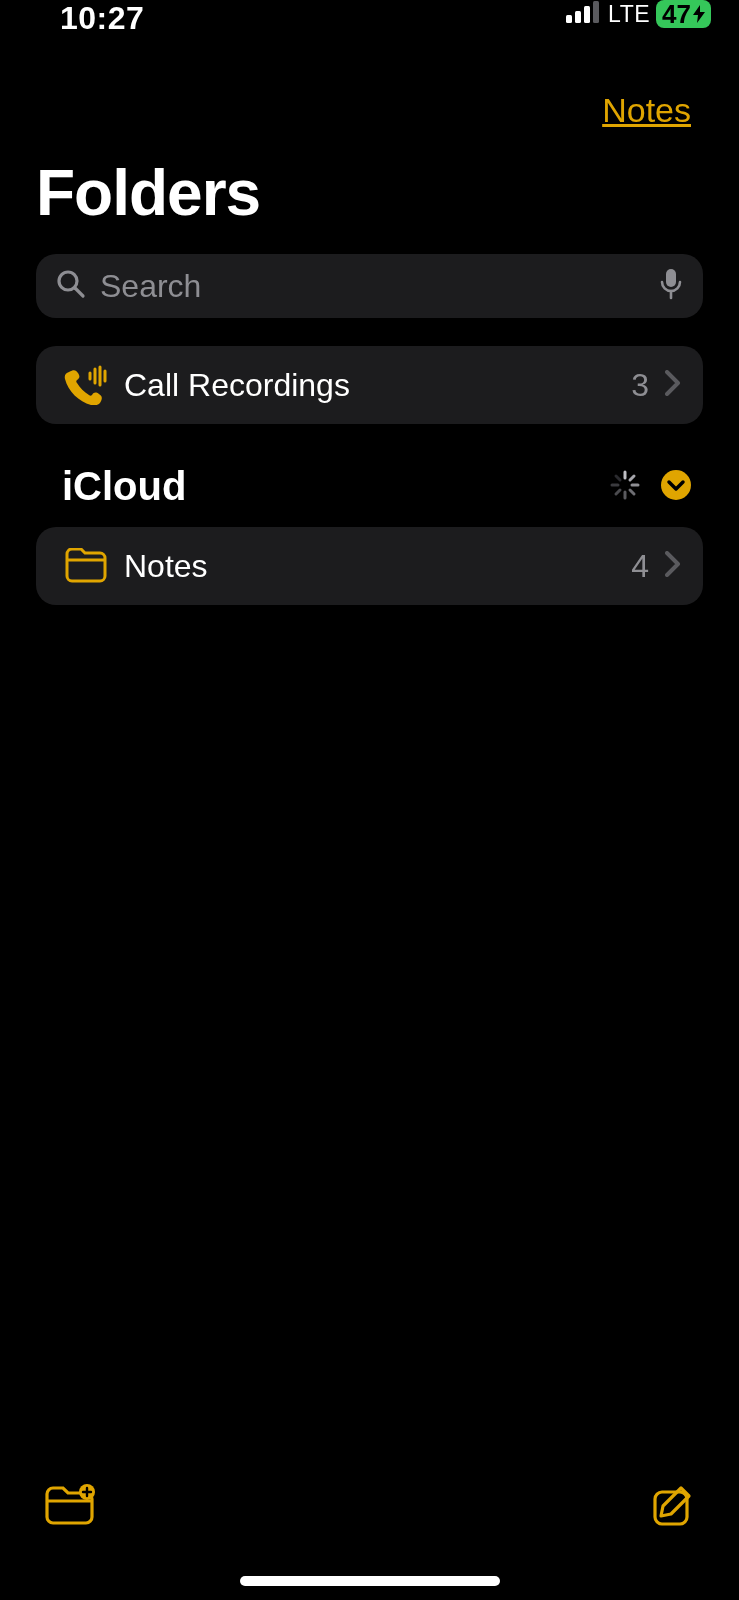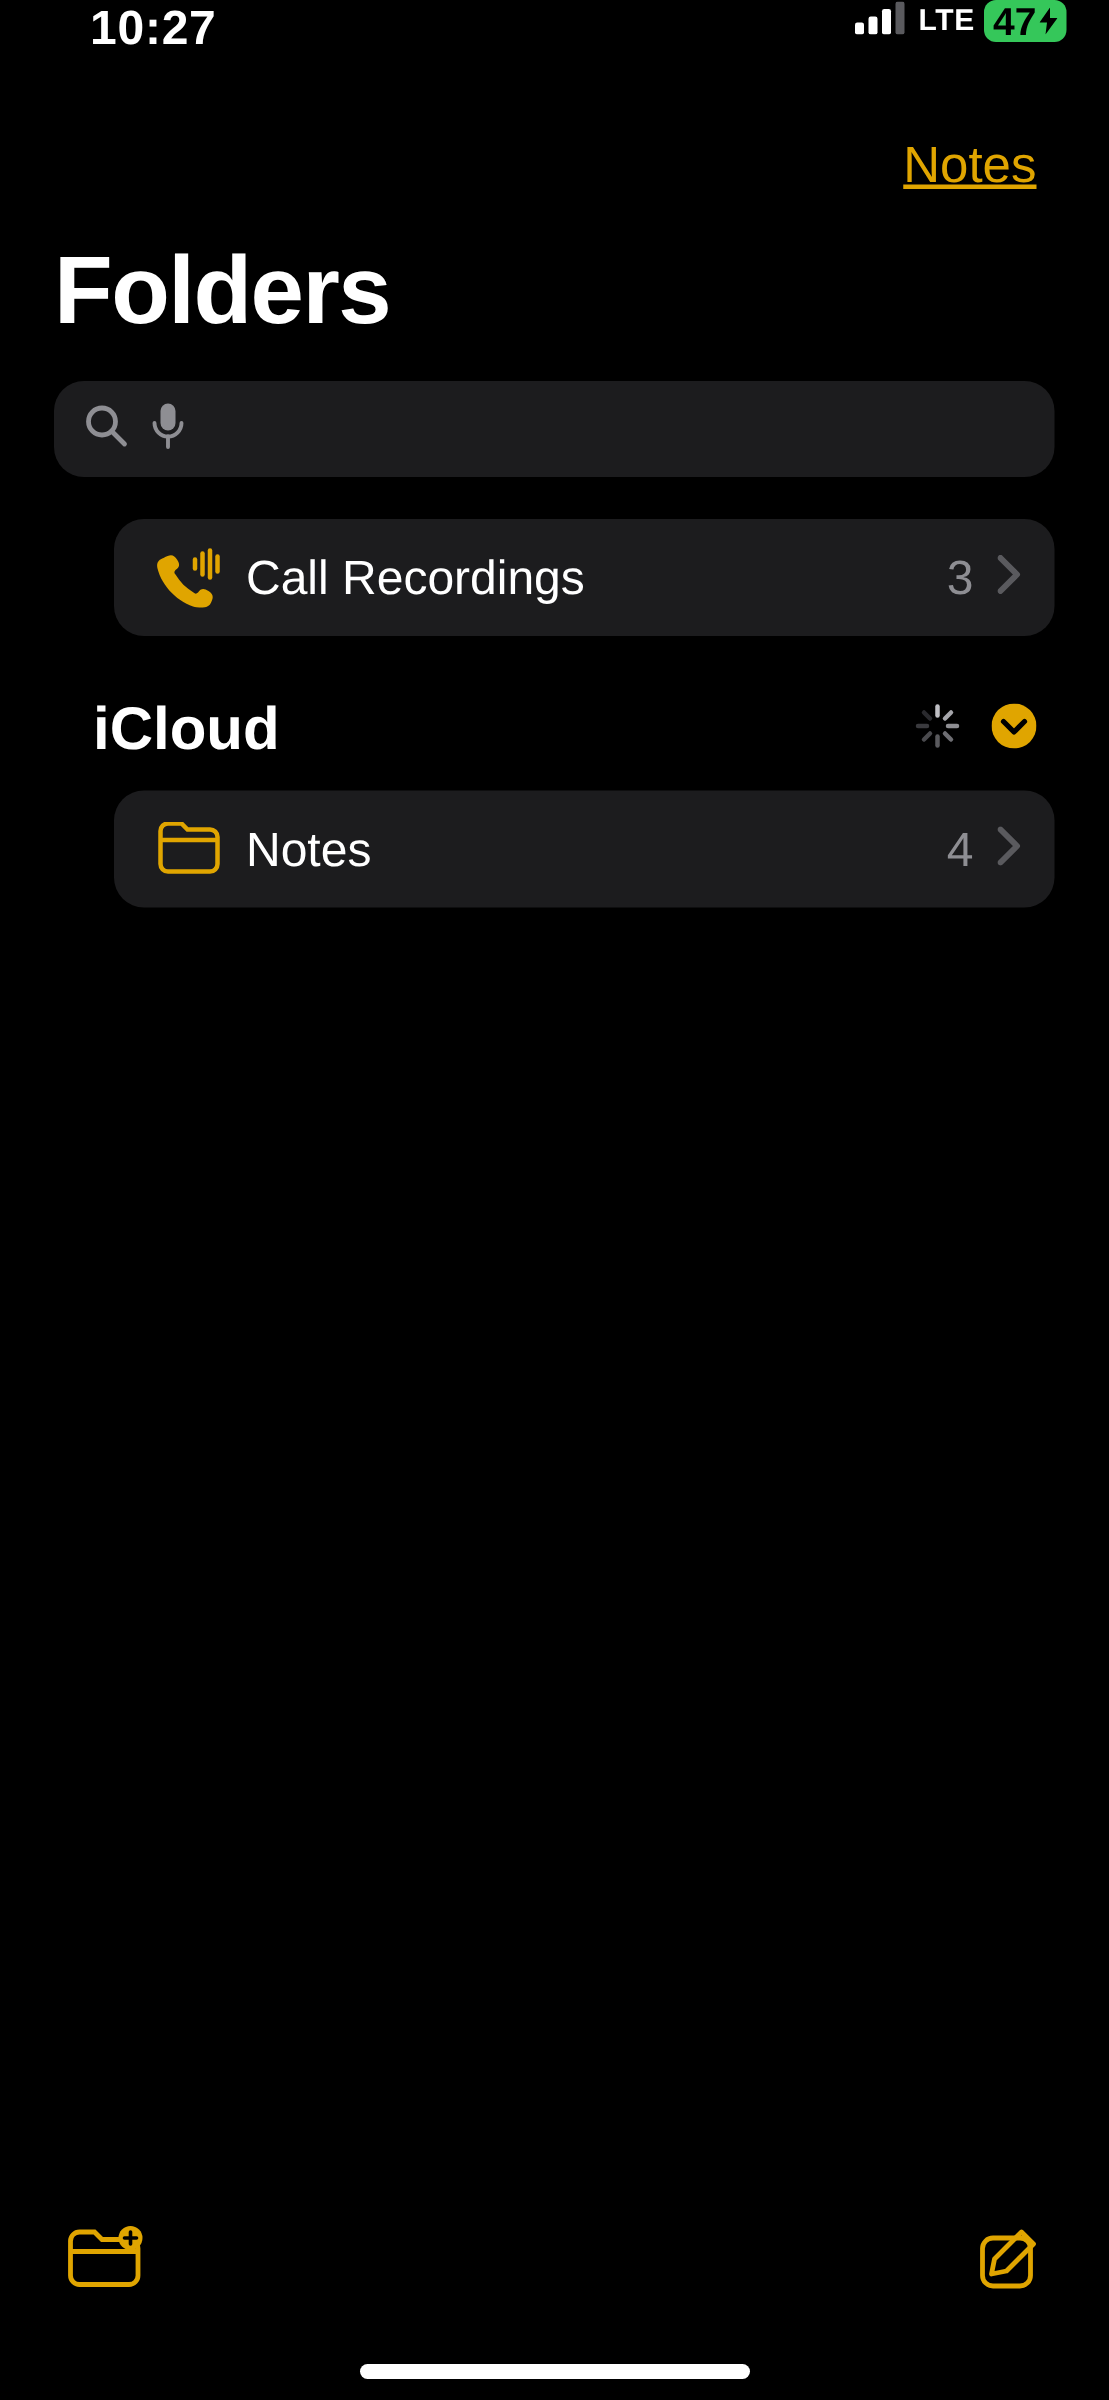--- a/index.html
+++ b/index.html
@@ -13,21 +13,21 @@
     }
 
     
     .status-bar {
       height: 60px;
       display: flex; align-items: flex-start; justify-content: space-between;
       padding: 0 28px 0 60px;
     }
     .status-time { font-size: 32px; font-weight: 600; letter-spacing: 0.5px; }
     .status-right { display: flex; align-items: center; gap: 6px; }
-    .status-lte { font-size: 20px; font-weight: 700; letter-spacing: 0.5px; }
+    .status-lte { font-size: 23px; font-weight: 400; letter-spacing: 0.5px; }
     .battery-pill {
       display: inline-flex; align-items: center; gap: 2px;
       font-size: 26px; font-weight: 700;
       color: #000;
       background: #35c75a;
       padding: 0 6px;
       height: 28px; line-height: 28px;
       border-radius: 8px;
     }
 
@@ -60,21 +60,21 @@
       padding: 0 20px;
       gap: 14px;
     }
     .search-input {
       flex: 1; background: transparent; border: 0; outline: 0;
       color: #8e8e93; font-size: 32px;
     }
     .search-input::placeholder { color: #8e8e93; }
 
     
-    .list-group { padding: 0 36px; margin-left: 40px; }
+    .list-group { padding: 0 36px; }
     .list-card {
       background: #1c1c1e;
       border-radius: 20px;
       display: flex; align-items: center;
       padding: 0 22px 0 28px;
       height: 78px;
       cursor: pointer;
     }
     .list-card .icon-slot { width: 60px; display: flex; align-items: center; }
     .list-label { flex: 1; font-size: 32px; font-weight: 400; }
@@ -144,20 +144,21 @@
 <h1 class="page-title">Folders</h1>
 
 <div class="search-wrap">
   <div class="search-bar">
     <span>
       <svg width="30" height="30" viewBox="0 0 30 30">
         <circle cx="12" cy="12" r="9" fill="none" stroke="#8e8e93" stroke-width="3.2"></circle>
         <line x1="19" y1="19" x2="27" y2="27" stroke="#8e8e93" stroke-width="3.2" stroke-linecap="round"></line>
       </svg>
     </span>
+    <input class="search-input" placeholder="Search" style="">
     <span>
       <svg width="24" height="32" viewBox="0 0 24 32">
         <rect x="7" y="1" width="10" height="18" rx="5" fill="#8e8e93"></rect>
         <path d="M3 14 a9 9 0 0 0 18 0" fill="none" stroke="#8e8e93" stroke-width="2.6" stroke-linecap="round"></path>
         <line x1="12" y1="23" x2="12" y2="30" stroke="#8e8e93" stroke-width="2.6" stroke-linecap="round"></line>
       </svg>
     </span>
   </div>
 </div>
 

